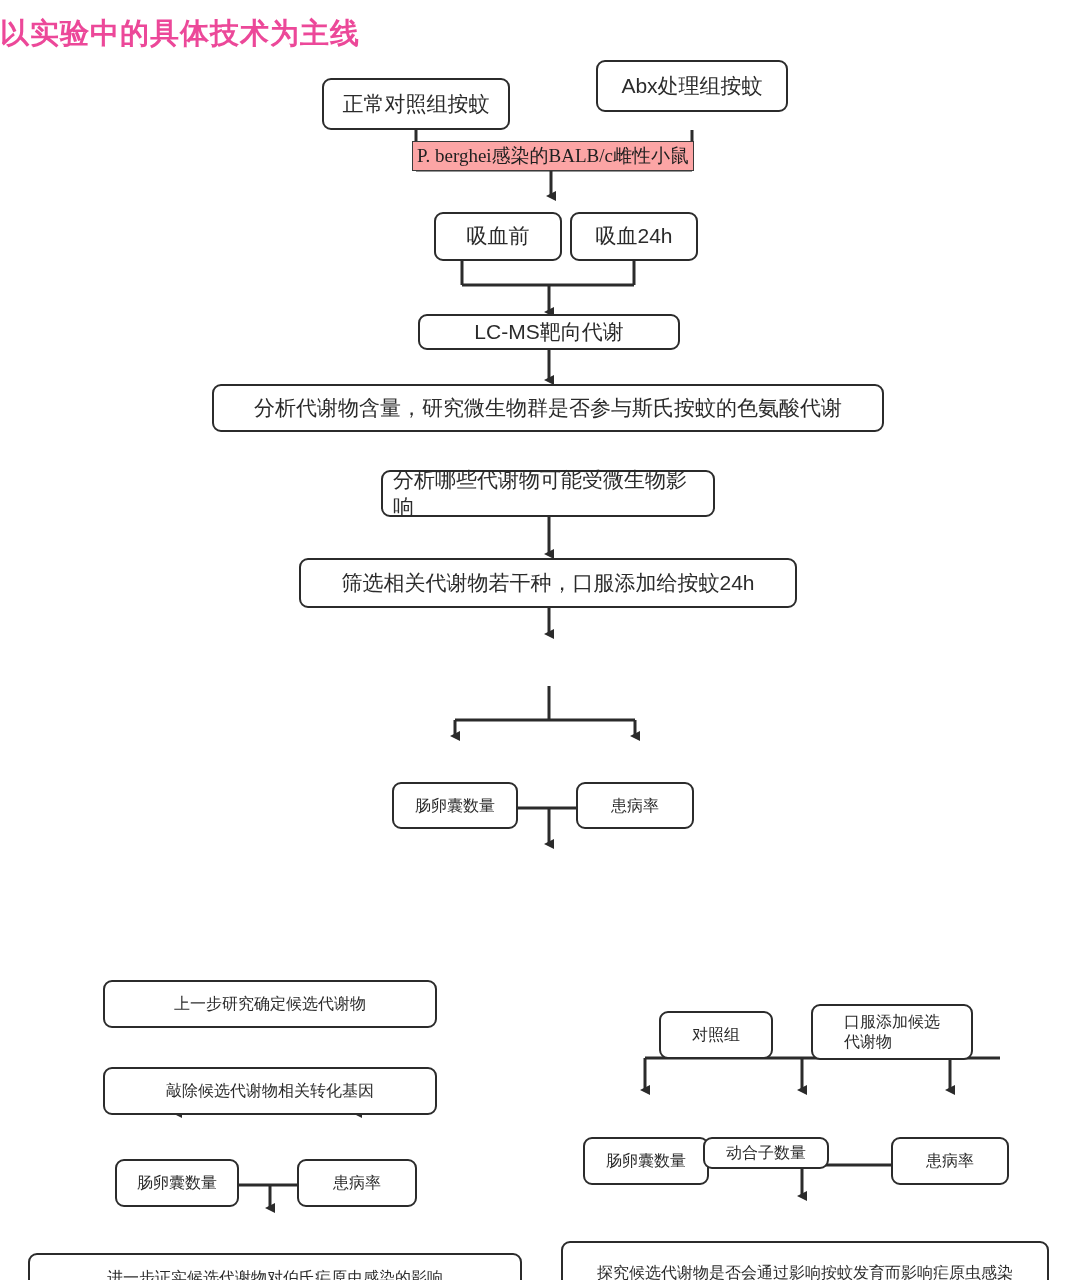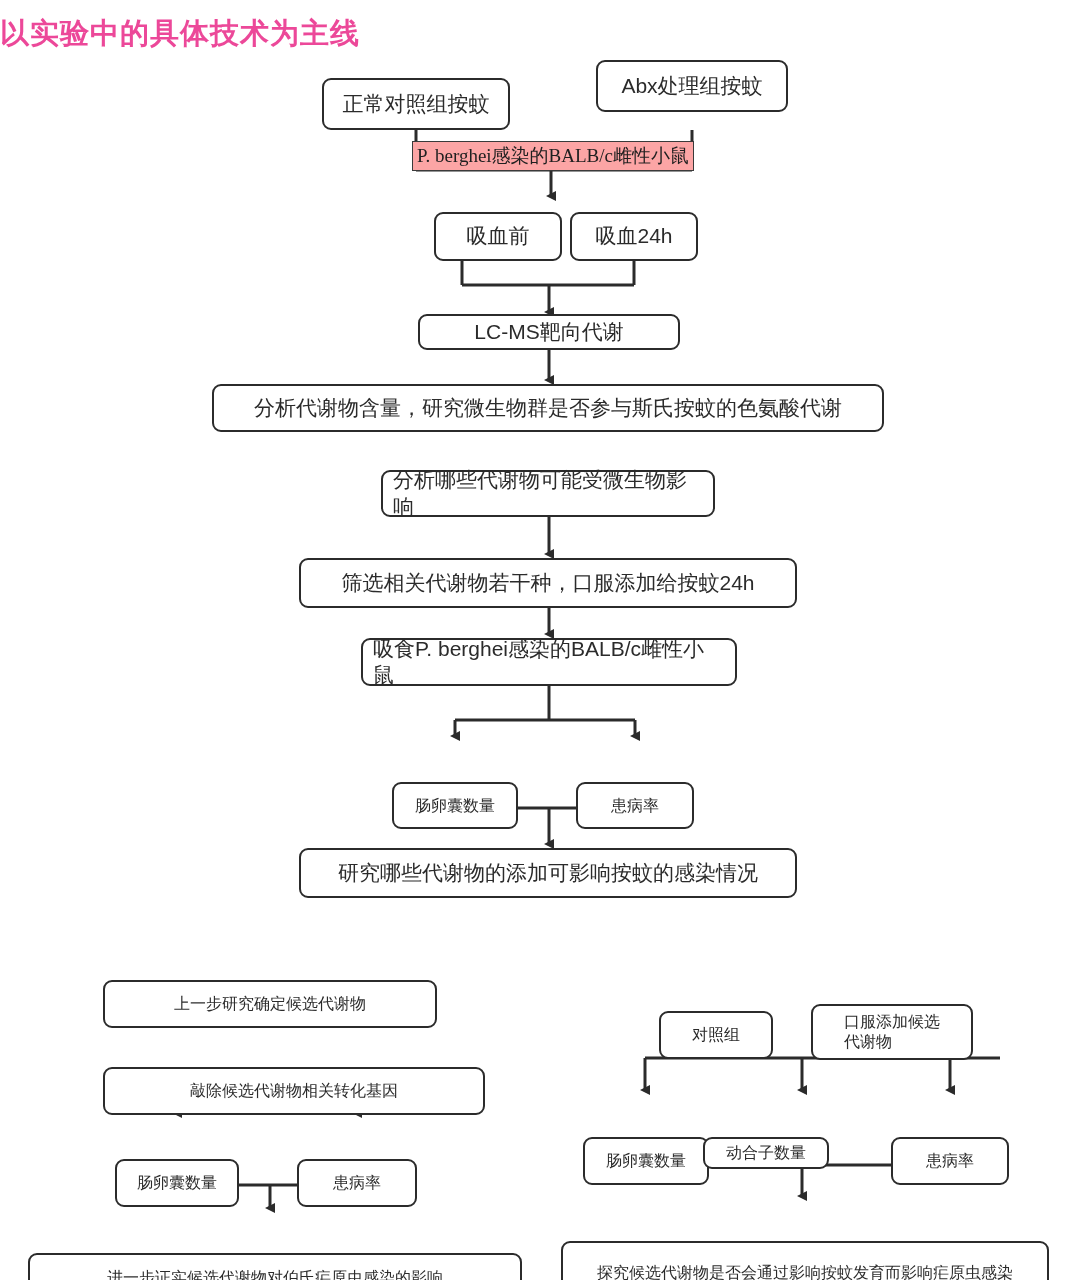--- a/index.html
+++ b/index.html
@@ -147,31 +147,29 @@
   <div class="node" style="left:570px; top:212px; width:128px; height:49px;">吸血24h</div>
 
   <div class="node" style="left:212px; top:384px; width:672px; height:48px;">分析代谢物含量，研究微生物群是否参与斯氏按蚊的色氨酸代谢</div>
 
   <div class="node" style="left:418px; top:314px; width:262px; height:36px;">LC-MS靶向代谢</div>
 
   <div class="node" style="left:381px; top:470px; width:334px; height:47px;">分析哪些代谢物可能受微生物影响</div>
 
   <div class="node" style="left:299px; top:558px; width:498px; height:50px;">筛选相关代谢物若干种，口服添加给按蚊24h</div>
 
-  <div class="node" style="left:361px; top:638px; width:376px; height:48px;">吸食P. berghei感染的BALB/c雌性小鼠</div>
 
   <div class="node small" style="left:392px; top:738px; width:126px; height:47px;">肠卵囊数量</div>
 
   <div class="node small" style="left:576px; top:738px; width:118px; height:47px;">患病率</div>
 
-  <div class="node" style="left:299px; top:848px; width:498px; height:50px;">研究哪些代谢物的添加可影响按蚊的感染情况</div>
 
   <div class="node small" style="left:103px; top:936px; width:334px; height:48px;">上一步研究确定候选代谢物</div>
 
-  <div class="node small" style="left:103px; top:1023px; width:382px; height:48px;">敲除候选代谢物相关转化基因</div>
+  <div class="node small" style="left:103px; top:1023px; width:334px; height:48px;">敲除候选代谢物相关转化基因</div>
 
   <div class="node small" style="left:115px; top:1115px; width:124px; height:48px;">肠卵囊数量</div>
 
   <div class="node small" style="left:297px; top:1115px; width:120px; height:48px;">患病率</div>
 
   <div class="node small" style="left:28px; top:1209px; width:494px; height:50px;">进一步证实候选代谢物对伯氏疟原虫感染的影响</div>
 
   <div class="node small" style="left:659px; top:967px; width:114px; height:48px;">对照组</div>
 
   <div class="node small" style="left:811px; top:960px; width:162px; height:56px; white-space:pre-line;">口服添加候选

